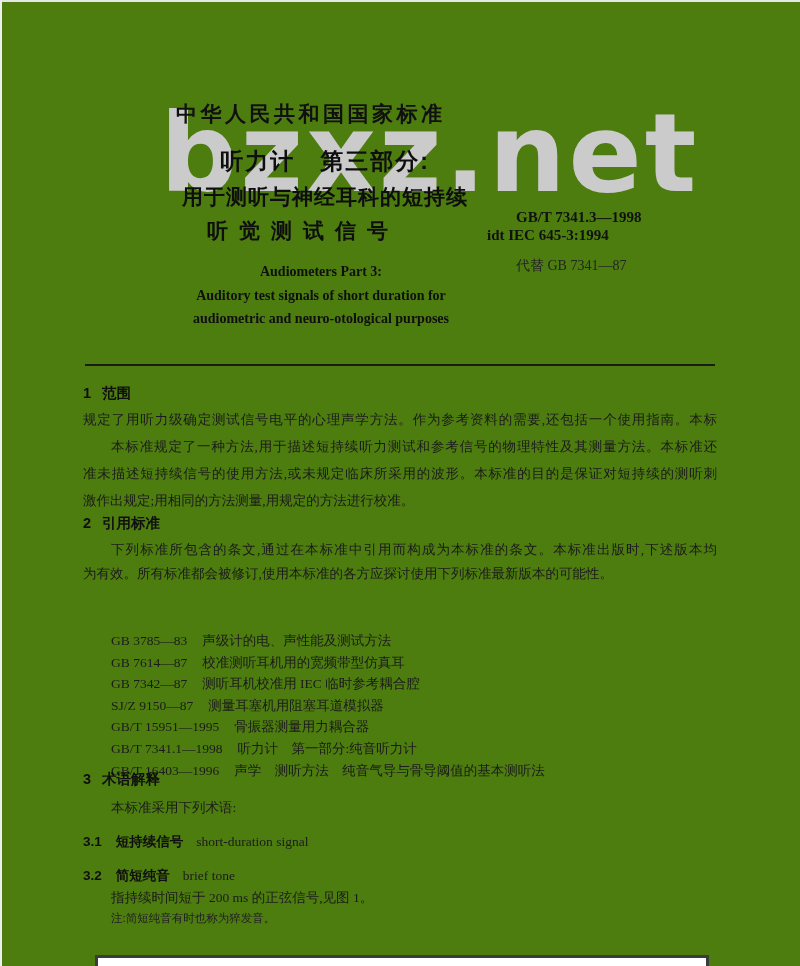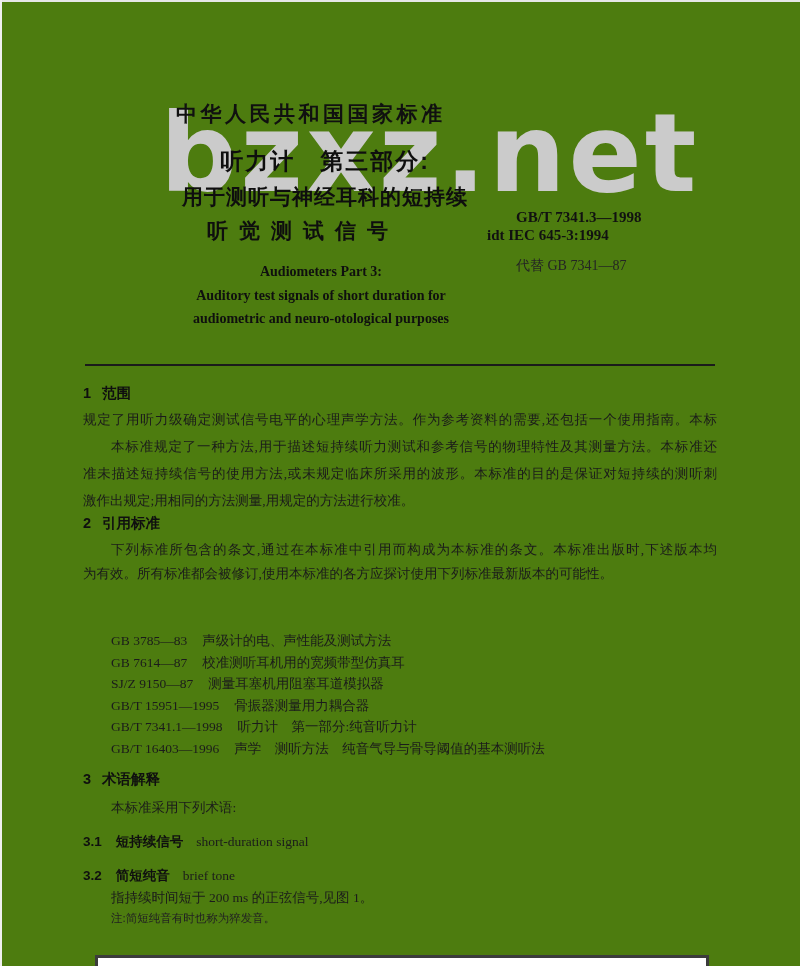--- a/index.html
+++ b/index.html
@@ -114,20 +114,23 @@
   </div>
 
   <div id="std-list">
     <div class="std-row">
       <span class="std-code">GB 3785—83</span><span>声级计的电、声性能及测试方法</span>
     </div>
     <div class="std-row">
       <span class="std-code">GB 7614—87</span><span>校准测听耳机用的宽频带型仿真耳</span>
     </div>
     <div class="std-row">
+      <span class="std-code">GB 7342—87</span><span>测听耳机校准用 IEC 临时参考耦合腔</span>
+    </div>
+    <div class="std-row">
       <span class="std-code">SJ/Z 9150—87</span><span>测量耳塞机用阻塞耳道模拟器</span>
     </div>
     <div class="std-row">
       <span class="std-code">GB/T 15951—1995</span><span>骨振器测量用力耦合器</span>
     </div>
     <div class="std-row">
       <span class="std-code">GB/T 7341.1—1998</span><span>听力计　第一部分:纯音听力计</span>
     </div>
     <div class="std-row">
       <span class="std-code">GB/T 16403—1996</span><span>声学　测听方法　纯音气导与骨导阈值的基本测听法</span>

